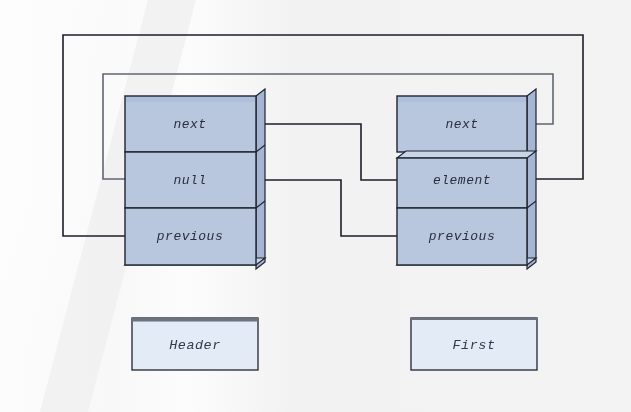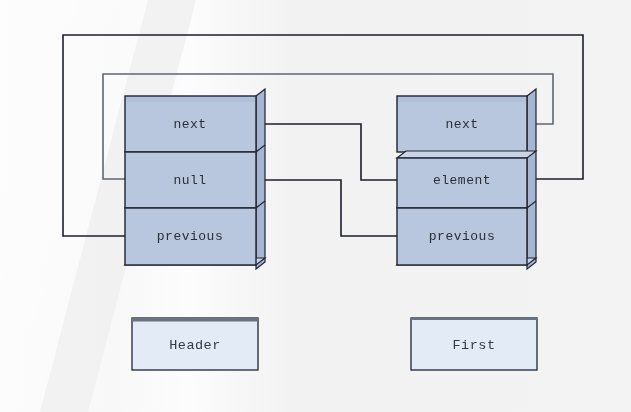--- a/index.html
+++ b/index.html
@@ -10,20 +10,21 @@
   }
   body {
     font-family: "Liberation Mono", "DejaVu Sans Mono", monospace;
   }
   #canvas {
     position: relative;
     width: 631px;
     height: 412px;
     overflow: hidden;
     background: #e5e5e5;
+    font-style: italic;
   }
   #canvas svg {
     position: absolute;
     top: 0;
     left: 0;
     display: block;
   }
   .node-text {
     font-family: "Liberation Mono", "DejaVu Sans Mono", monospace;
     font-size: 13px;

